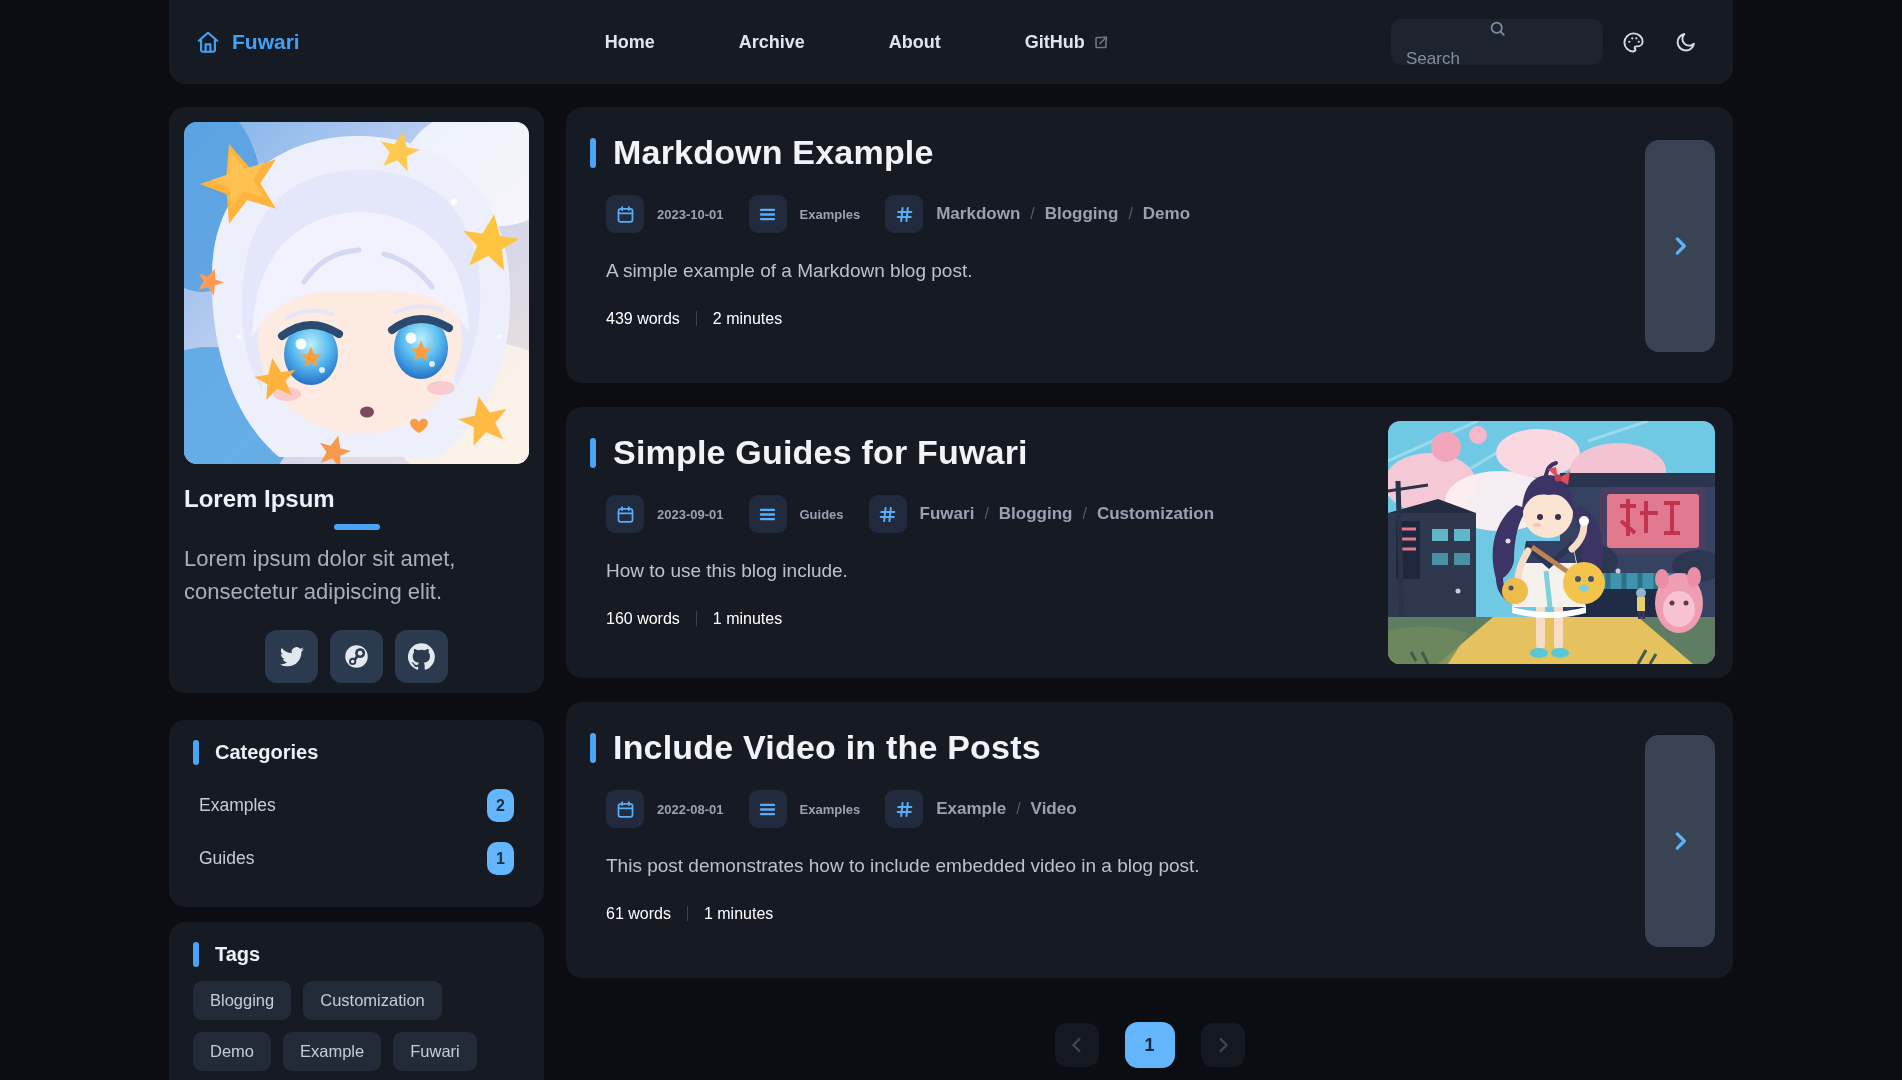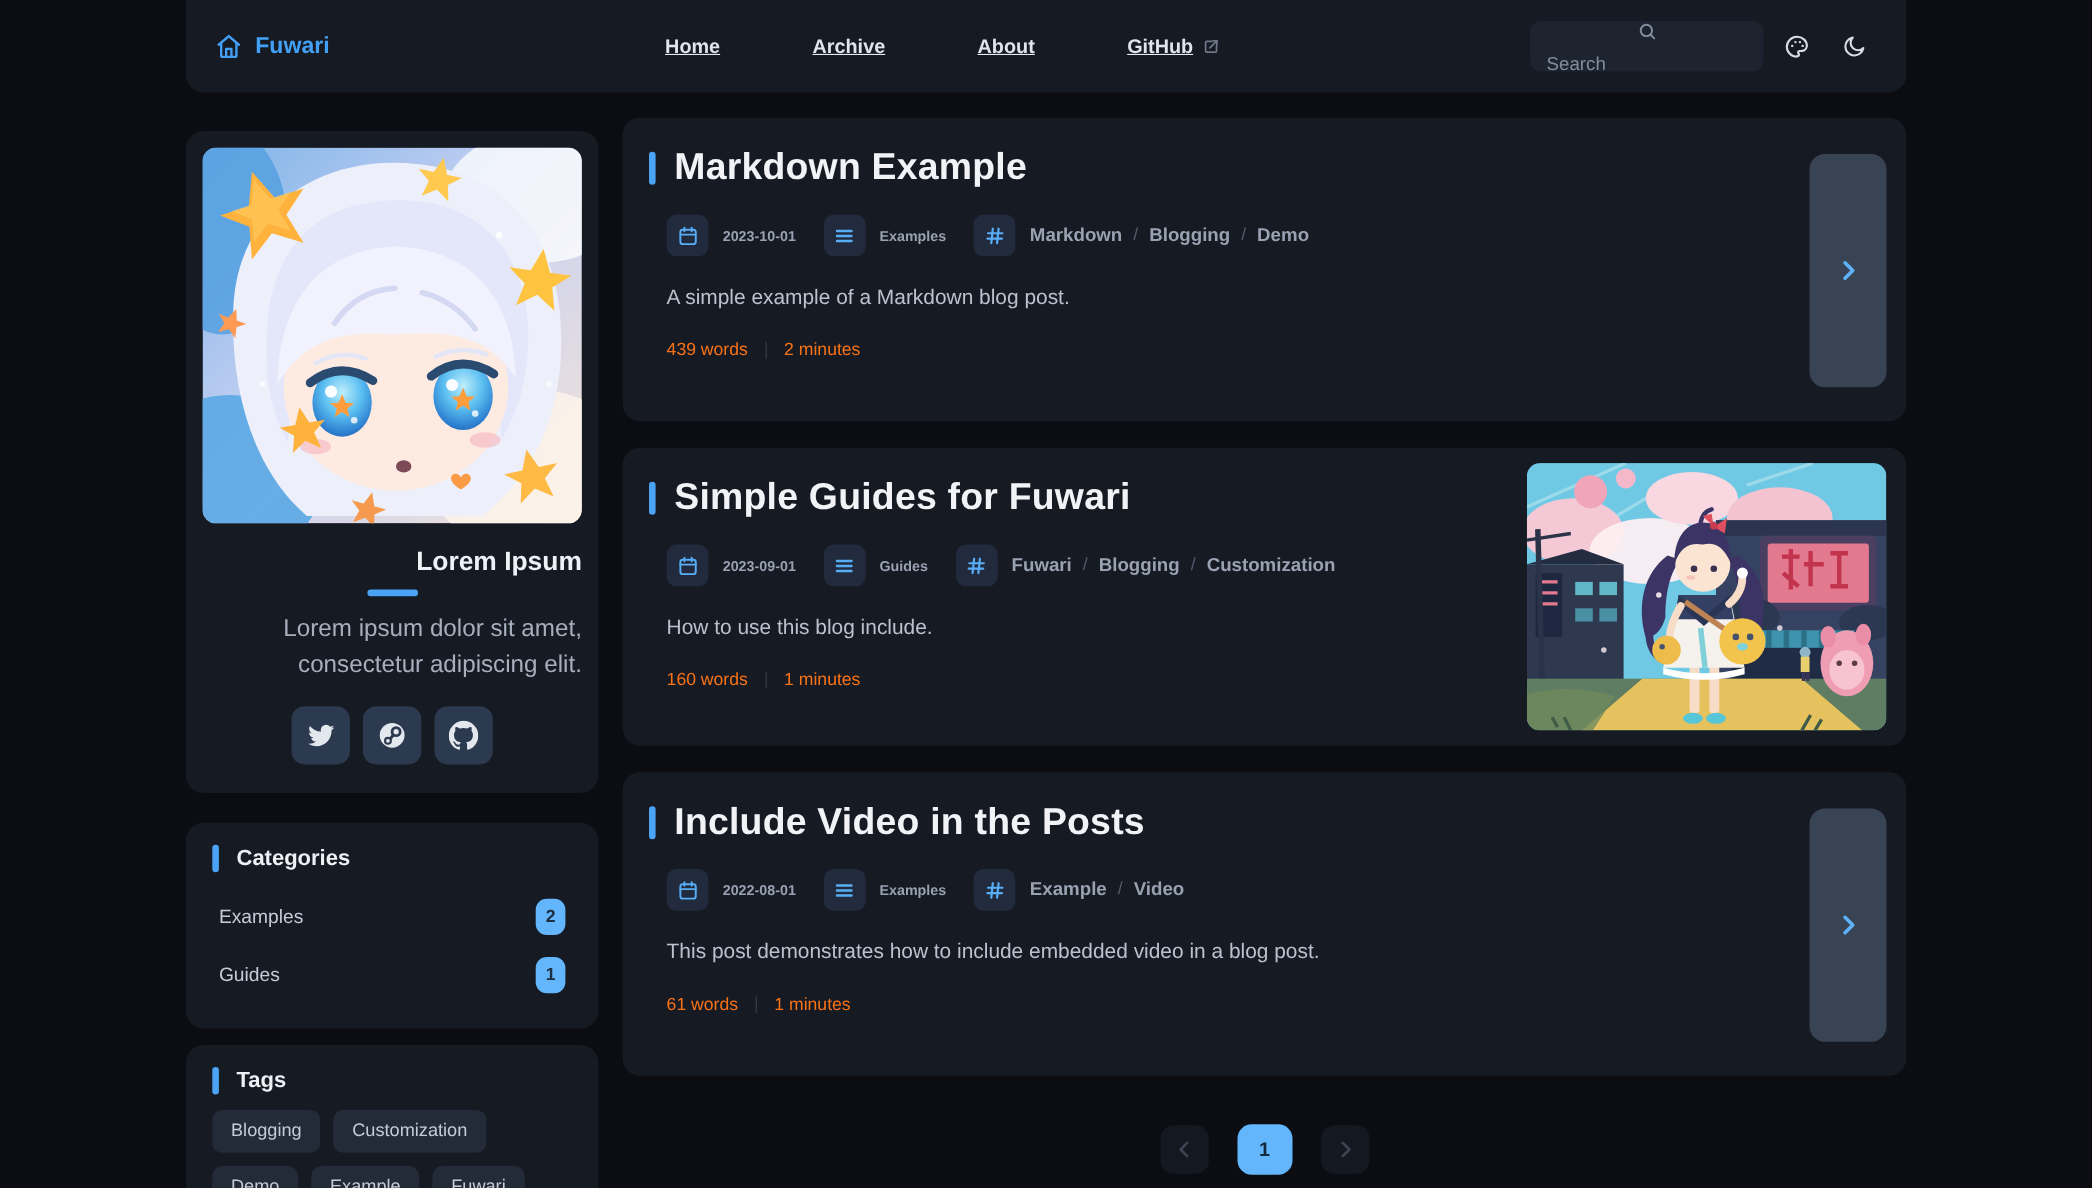--- a/index.html
+++ b/index.html
@@ -10,42 +10,42 @@
     color:#e7eaef;
   }
   .page { width:1564px; margin:0 auto; }
 
   
   .navbar {
     height:84px; background:#161a23; border-radius:0 0 16px 16px;
     display:flex; align-items:center; padding:0 26px; position:relative;
   }
   .brand { display:flex; align-items:center; gap:11px; color:#42a1f7; font-weight:bold; font-size:21px; cursor:pointer; }
-  .nav-links { position:absolute; left:44%; transform:translateX(-50%); display:flex; align-items:center; gap:84px;text-decoration:underline; }
+  .nav-links { position:absolute; left:44%; transform:translateX(-50%); display:flex; align-items:center; gap:84px; }
   .nav-link { color:#e0e5eb; font-weight:bold; font-size:18px; cursor:pointer; display:flex; align-items:center; gap:8px; }
   .ext { color:#6e7886; display:flex; }
   .nav-right { margin-left:auto; display:flex; align-items:center; gap:8px; }
   .searchbar {
     width:212px; height:46px; background:#1d2430; border-radius:10px;
     display:flex; align-items:center; gap:11px; padding:0 15px; color:#848d9c;flex-direction:column;
   }
   .searchbar input {
     background:transparent; border:none; outline:none; width:100%;
     color:#b3bac6; font-size:17px; font-family:"Liberation Sans", sans-serif;
   }
   .searchbar input::placeholder { color:#848d9c; }
   .icon-btn { width:44px; height:44px; border-radius:10px; display:flex; align-items:center; justify-content:center; color:#d8dde4; cursor:pointer; background:transparent; border:none; }
 
   
   .content { display:flex; gap:22px; margin-top:23px; }
   .card { background:#161a23; border-radius:16px; }
 
   
   .sidebar { width:375px; flex:none; }
-  .profile-card { padding:15px 15px 26px; text-align:right; margin-bottom:27px;margin-top:12px; }
+  .profile-card { padding:15px 15px 10px; text-align:left; margin-bottom:27px; }
   .avatar { width:345px; height:342px; border-radius:13px; overflow:hidden; display:block; }
   .avatar svg { display:block; }
   .profile-name { margin-top:21px; font-size:24px; font-weight:bold; color:#eef1f6; }
   .profile-divider { width:46px; height:6px; border-radius:3px; background:#4aa3f5; margin:11px auto 12px; }
   .profile-bio { font-size:22px; color:#a7afbc; line-height:1.5; }
   .social-row { display:flex; justify-content:center; gap:12px; margin-top:22px; }
   .social-btn { width:53px; height:53px; border-radius:12px; background:#2c3a50; display:flex; align-items:center; justify-content:center; border:none; cursor:pointer; }
 
   .section-card { padding:20px 24px 22px; }
   .tags-card { margin-top:15px; }
@@ -66,21 +66,21 @@
   .post-title-row .accent-bar { height:30px; }
   .post-title { font-size:34px; font-weight:bold; color:#f1f3f7; letter-spacing:0.2px; }
   .post-meta { display:flex; align-items:center; margin:23px 0 0 16px; }
   .meta-group { display:flex; align-items:center; gap:13px; margin-right:25px; }
   .meta-chip { width:38px; height:38px; border-radius:9px; background:#212b3d; display:flex; align-items:center; justify-content:center; color:#57aef7; flex:none; }
   .meta-text { font-size:13px; font-weight:bold; color:#99a2b1; }
   .meta-tags { display:flex; align-items:center; gap:10px; }
   .meta-tag { font-size:17px; font-weight:bold; color:#99a2b1; cursor:pointer; }
   .tag-sep { font-size:16px; color:#525c6b; font-weight:normal; }
   .post-desc { margin:25px 0 0 16px; font-size:19px; color:#bac2ce; line-height:1.4; }
-  .post-stats { margin:25px 0 0 16px; display:flex; align-items:center; gap:16px; font-size:16px; color:#f97316; }
+  .post-stats { margin:25px 0 0 16px; display:flex; align-items:center; gap:16px; font-size:16px; color:#ffffff; }
   .stat-divider { width:1px; height:15px; background:#3a424e; }
   .enter-btn {
     position:absolute; right:18px; top:33px; bottom:31px; width:70px;
     border-radius:14px; background:#384454; border:none; cursor:pointer;
     display:flex; align-items:center; justify-content:center; color:#5db2f8;
   }
   .post-cover {
     position:absolute; right:18px; top:14px; width:327px; height:243px;
     border-radius:12px; overflow:hidden; cursor:pointer;
   }

